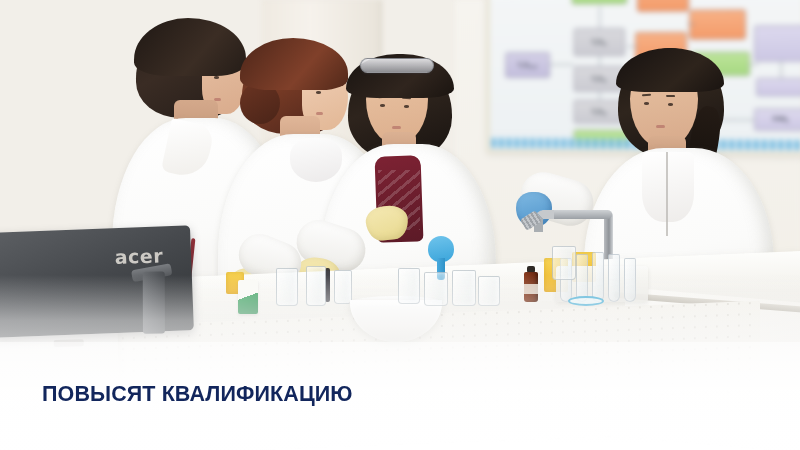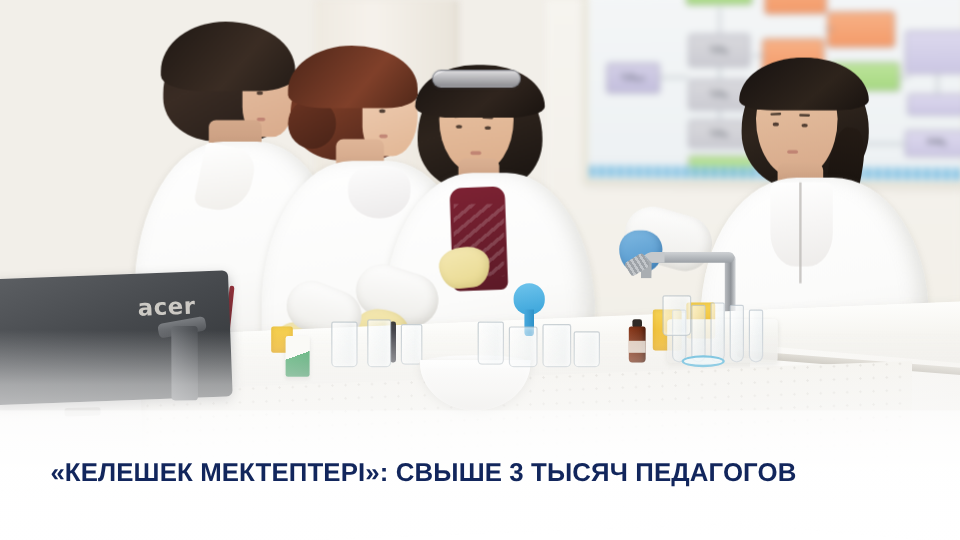--- a/index.html
+++ b/index.html
@@ -424,16 +424,16 @@
       <div class="hinge"></div>
       <div class="stand"></div>
       <div class="logo">acer</div>
     </div>
   </div>
 
   <div class="scrim"></div>
   <div class="scrim2"></div>
 
   <div class="headline">
-    <div>«КЕЛЕШЕК МЕКТЕПТЕРІ»: СВЫШЕ 3 ТЫСЯЧ ПЕДАГОГОВ</div>
+    <div>ПОВЫСЯТ КВАЛИФИКАЦИЮ</div>
   </div>
 
 </div>
 
 </body></html>

